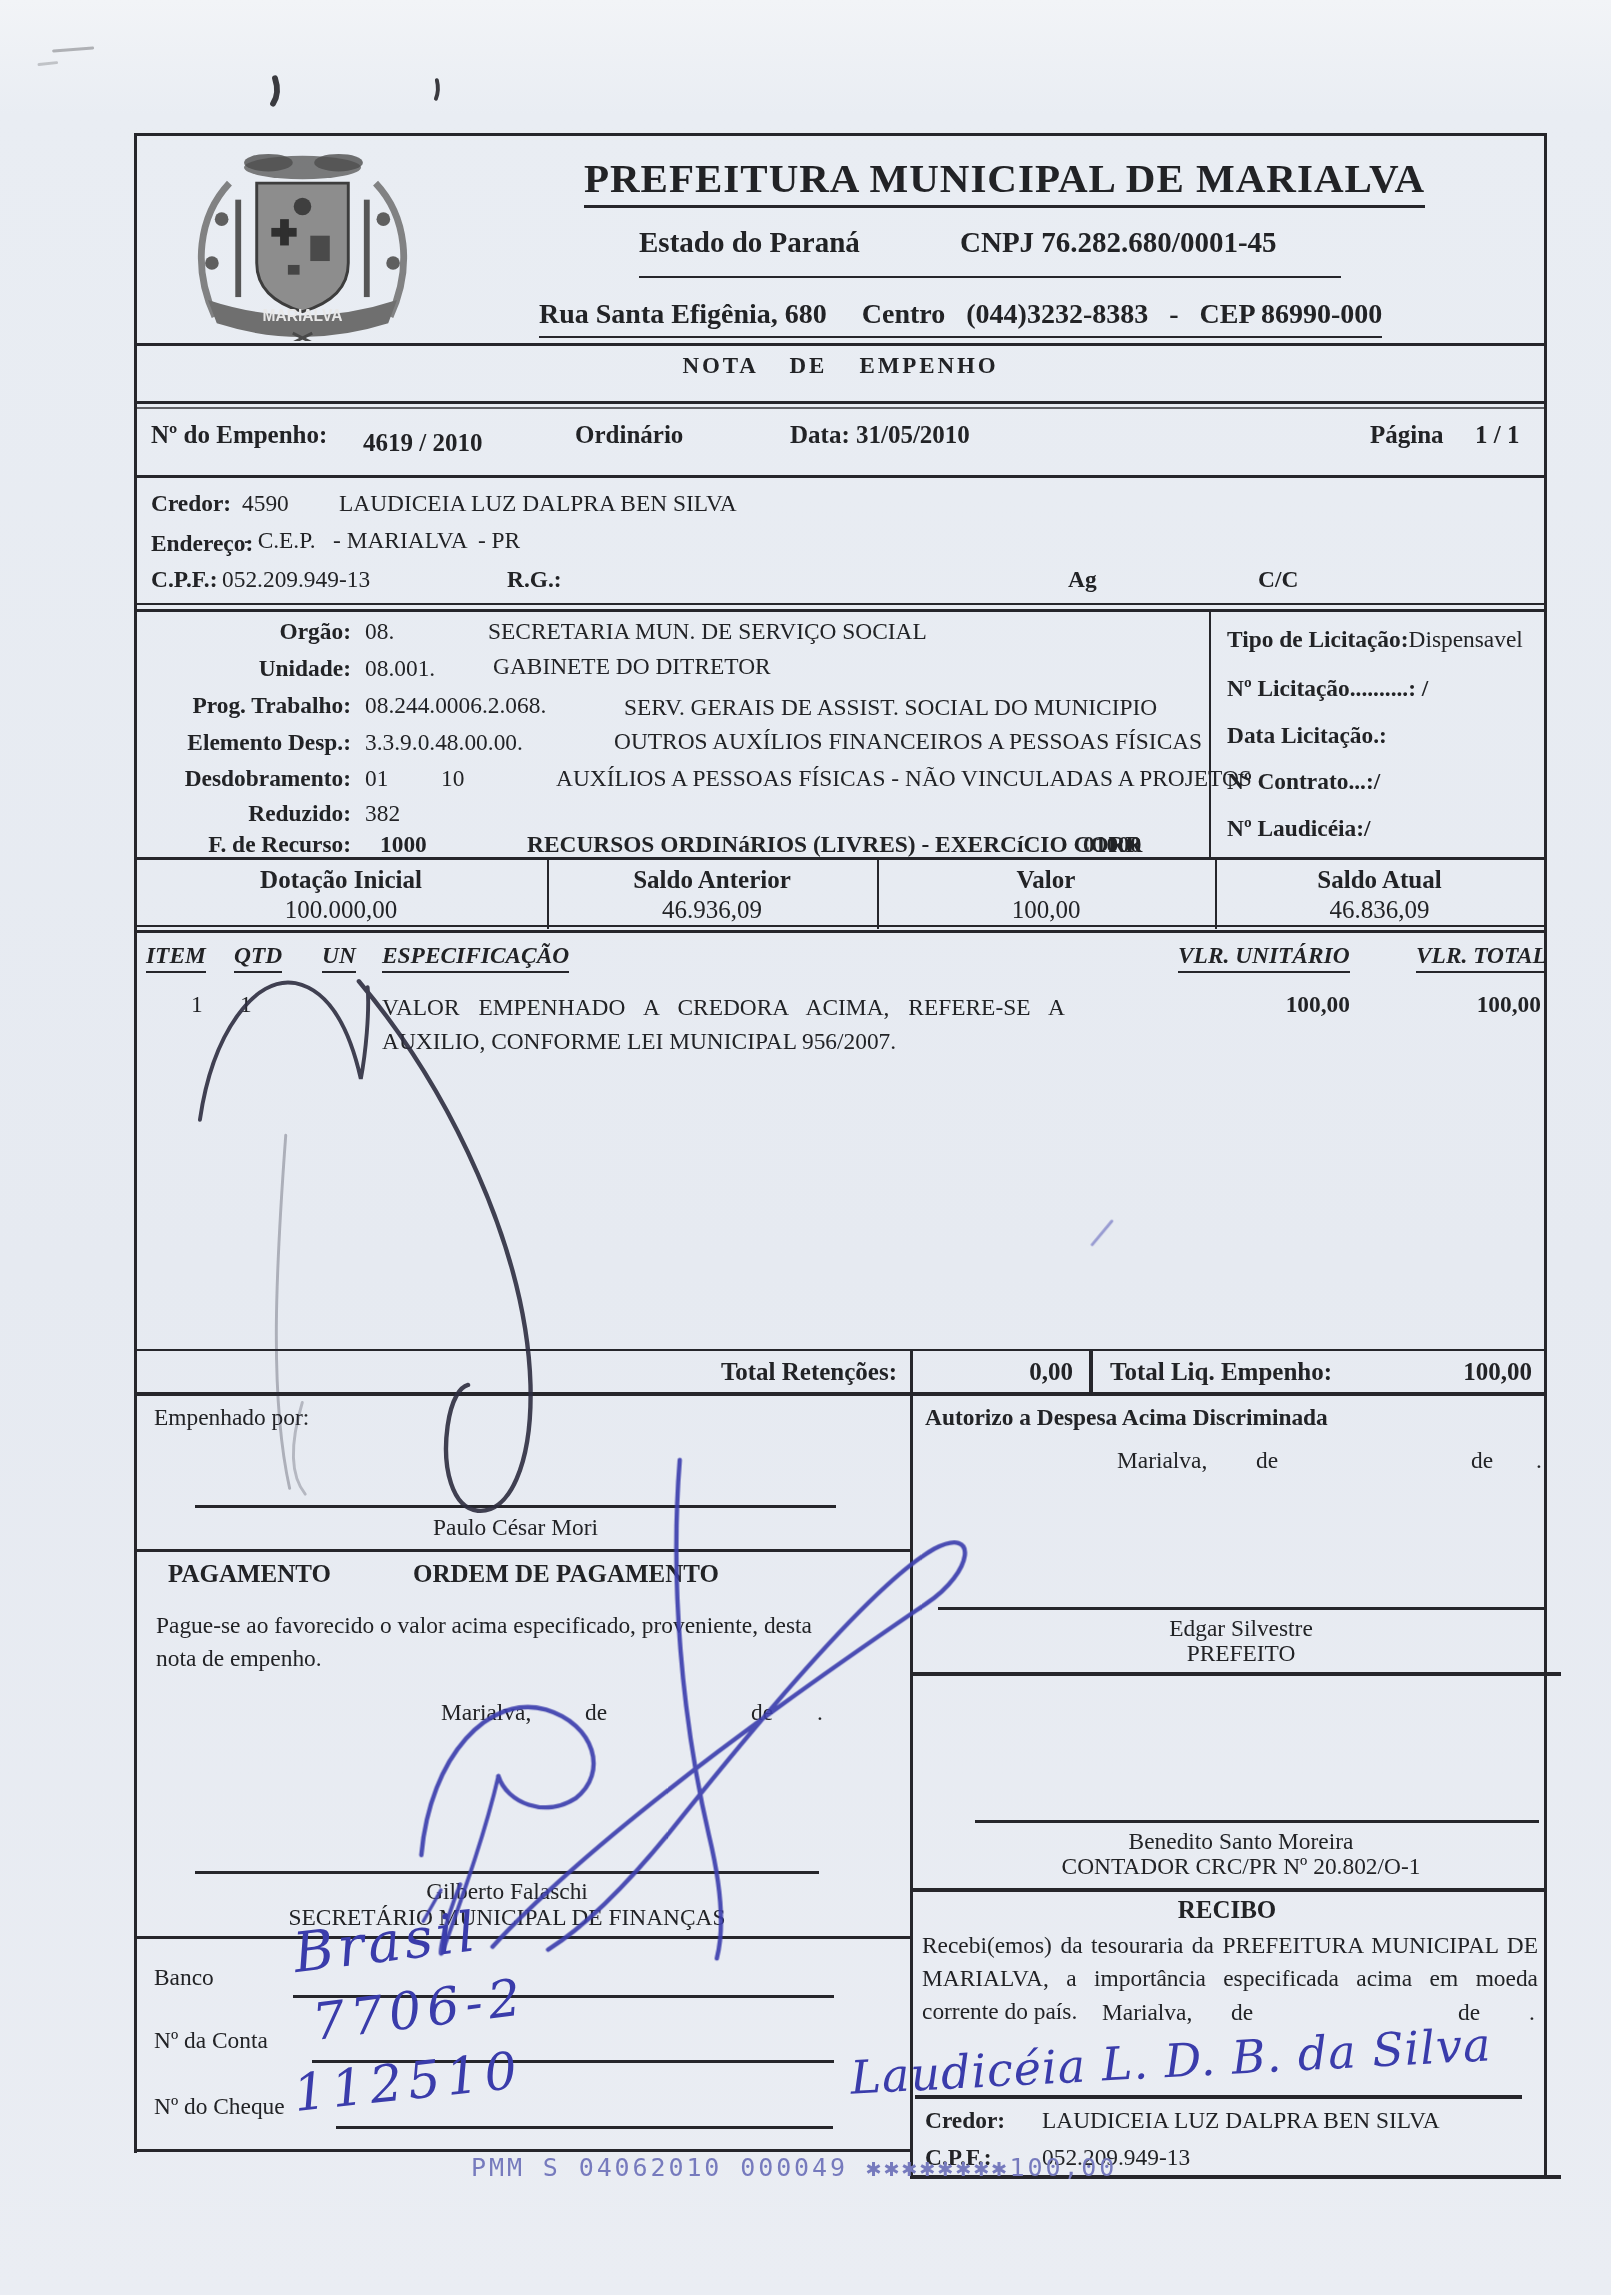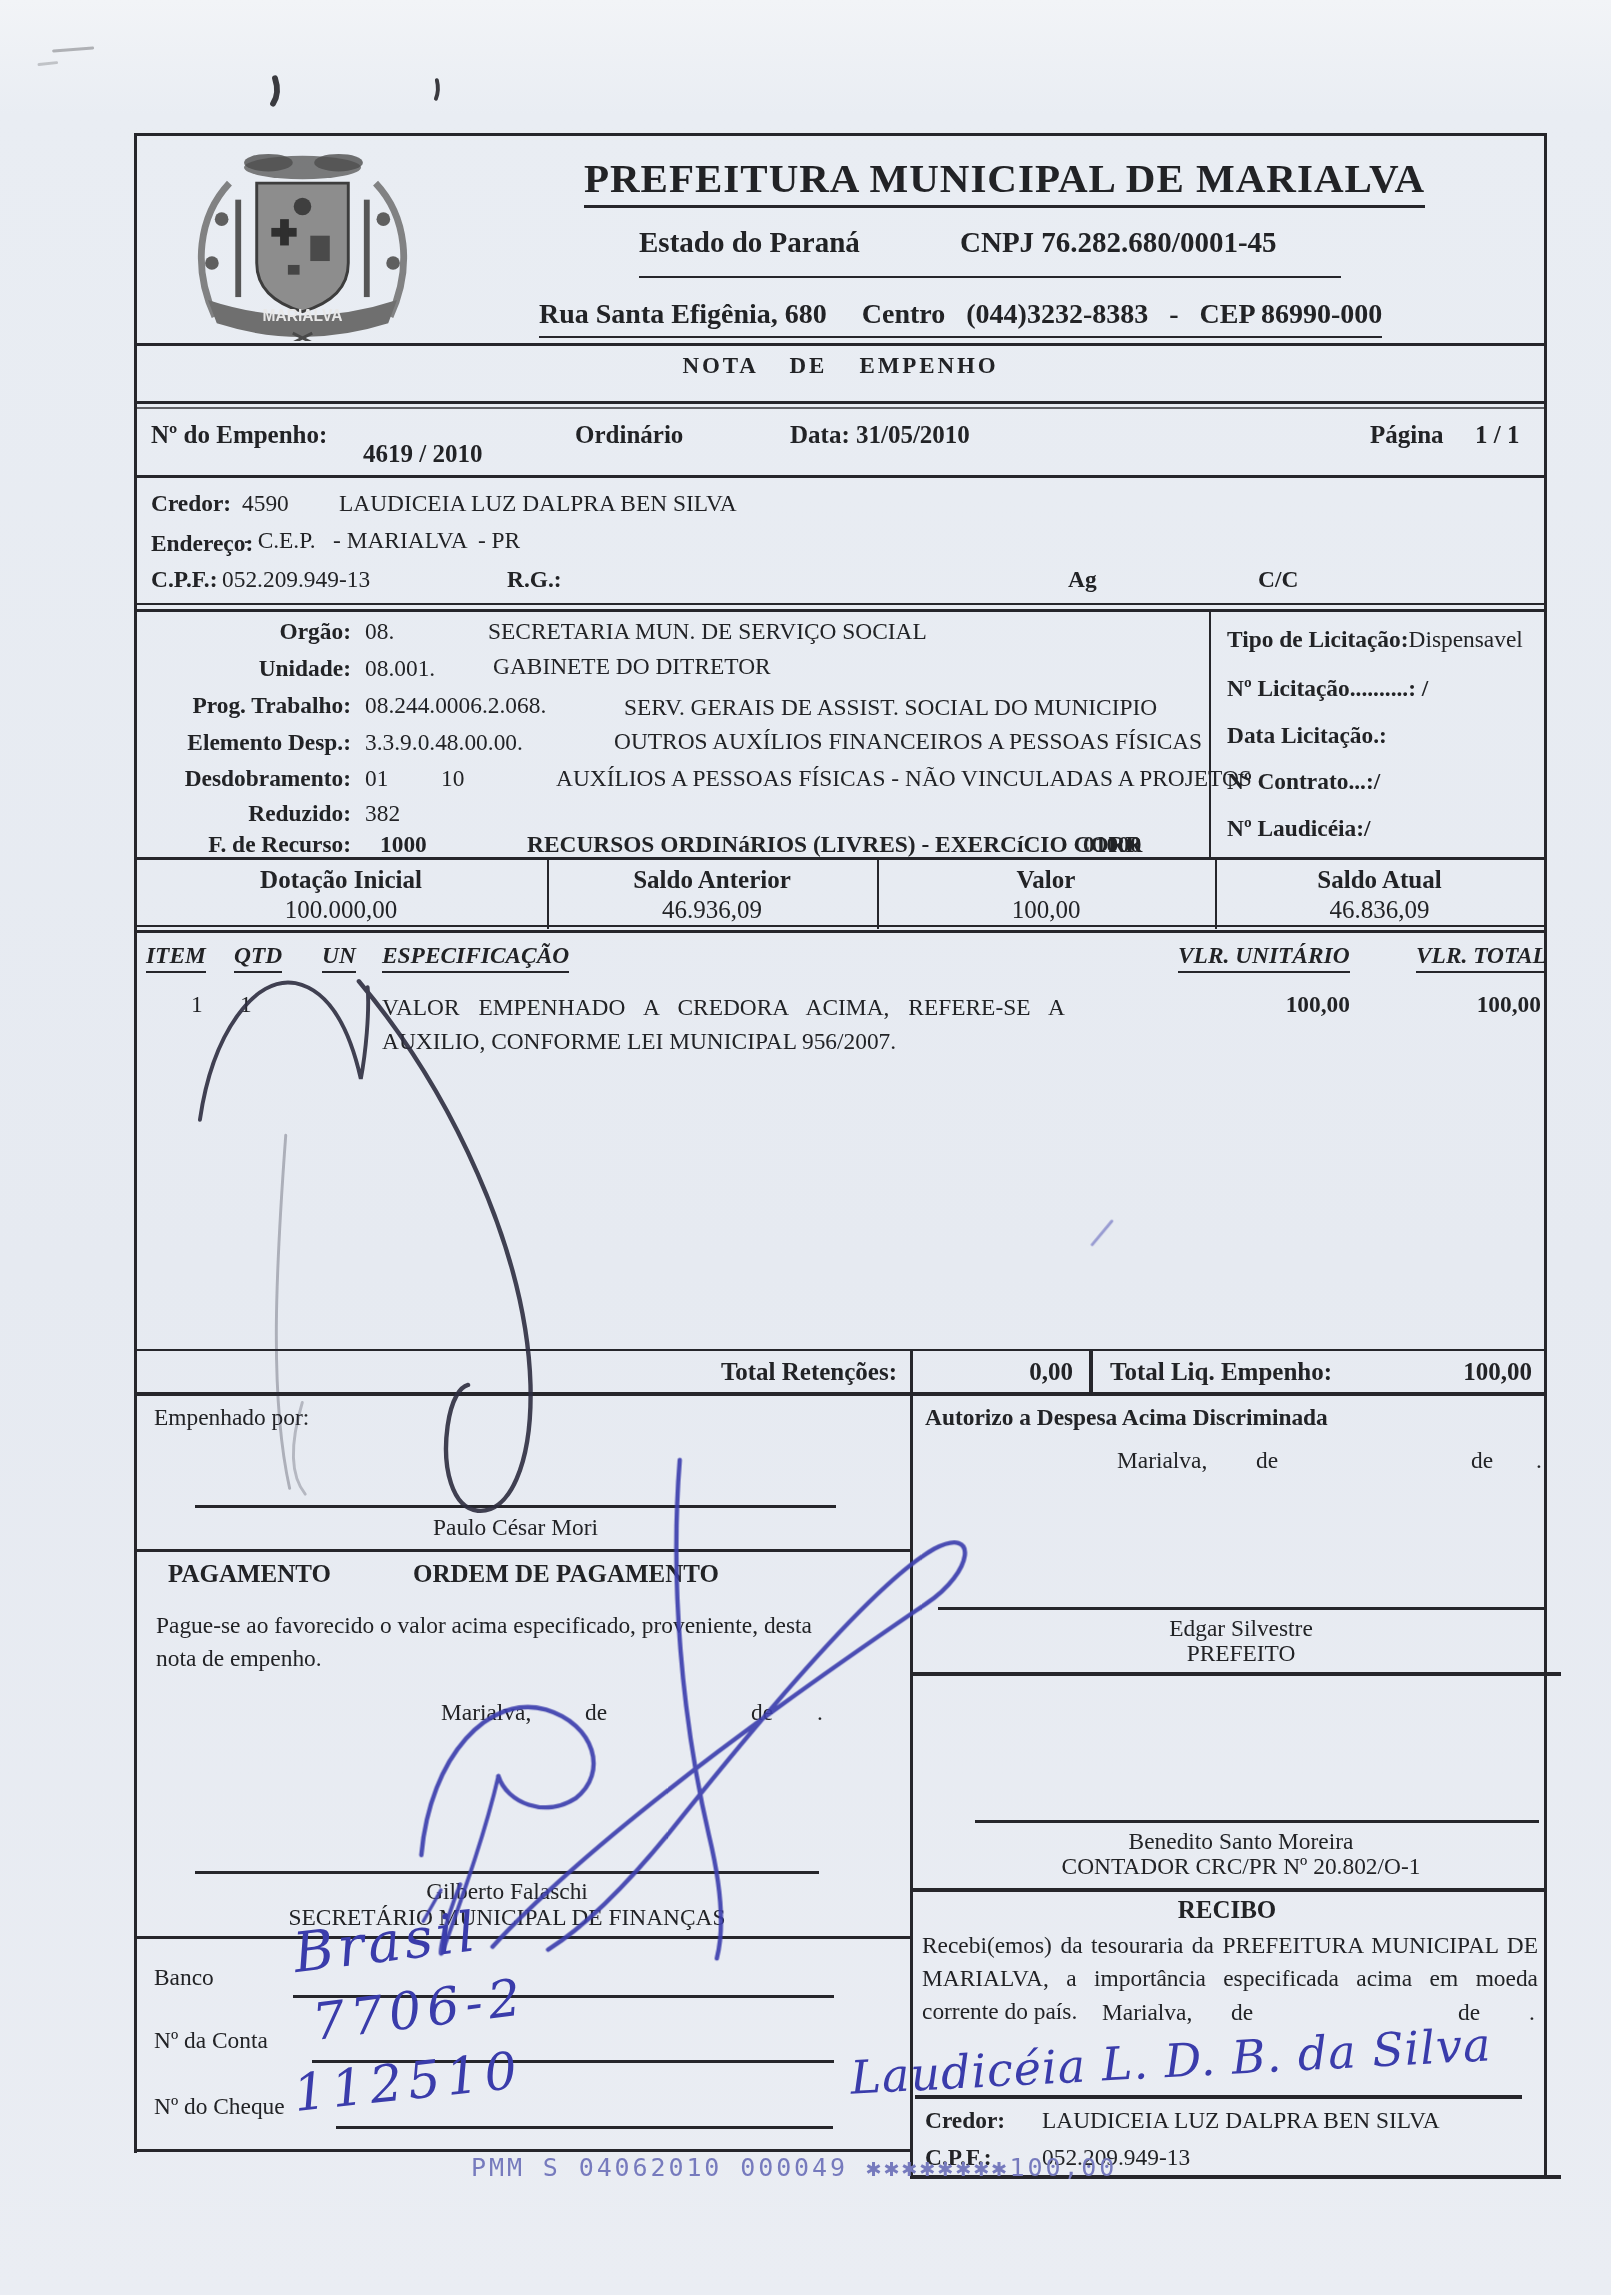--- a/index.html
+++ b/index.html
@@ -67,21 +67,21 @@
     <span style="margin-left:93px;">CNPJ 76.282.680/0001-45</span>
   </div>
   <div class="abs b pre" style="left:539px;top:298px;font-size:28px;border-bottom:2.9px solid #26262b;padding-bottom:5.9px;">Rua Santa Efigênia, 680     Centro   (044)3232-8383   -   CEP 86990-000</div>
 
   <div class="hline" style="left:134px;top:343px;width:1413px;height:2.9px"></div>
   <div class="abs b ctr" style="left:134px;top:353px;width:1413px;font-size:23px;letter-spacing:2.9px;word-spacing:23.4px;">NOTA DE EMPENHO</div>
   <div class="hline" style="left:134px;top:401px;width:1413px;height:2.9px"></div>
   <div class="hline" style="left:134px;top:407px;width:1413px;height:2px;opacity:.7"></div>
 
   <div class="abs b t26" style="left:151px;top:421px;">Nº do Empenho:</div>
-  <div class="abs b t26" style="left:363px;top:440px;">4619 / 2010</div>
+  <div class="abs b t26" style="left:363px;top:429px;">4619 / 2010</div>
   <div class="abs b t26" style="left:575px;top:421px;">Ordinário</div>
   <div class="abs b t26" style="left:790px;top:421px;">Data: 31/05/2010</div>
   <div class="abs b t26" style="left:1370px;top:421px;">Página</div>
   <div class="abs b t26" style="left:1475px;top:421px;">1 / 1</div>
   <div class="hline" style="left:134px;top:475px;width:1413px;height:2.9px"></div>
 
   <div class="abs b t24" style="left:151px;top:490px;">Credor:</div>
   <div class="abs t24" style="left:242px;top:490px;">4590</div>
   <div class="abs t24" style="left:339px;top:490px;">LAUDICEIA LUZ DALPRA BEN SILVA</div>
   <div class="abs b t24" style="left:151px;top:530px;">Endereço:</div>

